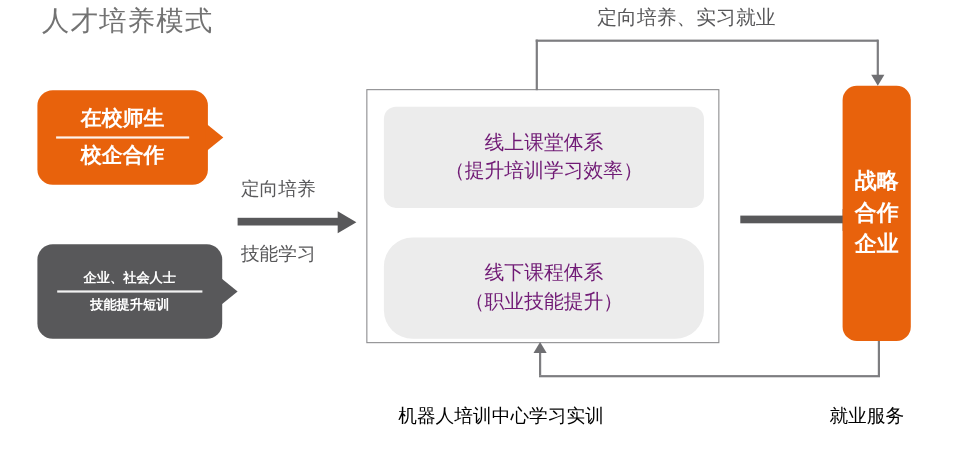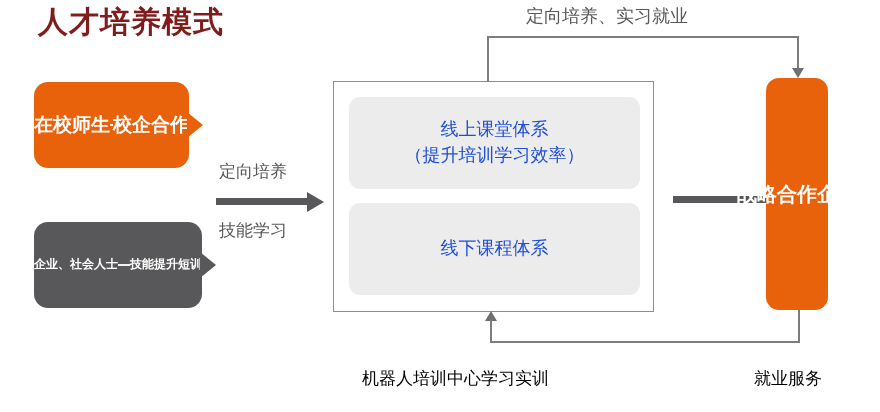--- a/index.html
+++ b/index.html
@@ -16,42 +16,43 @@
     height: 412px;
     background: #ffffff;
     overflow: hidden;
   }
 
   
   .title {
     position: absolute;
     left: 38px;
     top: 2px;
-    font-size: 30px;
-    font-weight: bold;
-    color: #7f1d1d;
+    font-size: 25px;
+    font-weight: normal;
+    color: #737373;
     letter-spacing: 1px;
     white-space: nowrap;
   }
   .subtitle {
     position: absolute;
     left: 60px;
     top: 33px;
     font-size: 12.5px;
     color: #808083;
     letter-spacing: 0.6px;
     white-space: nowrap;
   }
 
   
   .bubble {
     position: absolute;
     border-radius: 14px;
     box-sizing: border-box;
     display: flex;
+    flex-direction: column;
     align-items: center;
     justify-content: center;
   }
   .bubble .line {
     color: #ffffff;
     font-weight: bold;
     white-space: nowrap;
     line-height: 1.12;
   }
   .bubble .divider {
@@ -148,38 +149,39 @@
     width: 291px;
     height: 92px;
     background: #ECECEC;
     border-radius: 11px;
     display: flex;
     flex-direction: column;
     align-items: center;
     justify-content: center;
   }
   #inner-online  { top: 15px; }
-  #inner-offline { top: 121px; }
+  #inner-offline { top: 134px; border-radius: 26px; }
   .inner-box .l {
     font-size: 18px;
-    color: #1d4ed8;
+    color: #701a75;
     white-space: nowrap;
     line-height: 1.42;
   }
 
   
   #enterprise-box {
     position: absolute;
     left: 766px;
     top: 78px;
     width: 62px;
     height: 232px;
     background: #E8620C;
     border-radius: 13px;
     display: flex;
+    flex-direction: column;
     align-items: center;
     justify-content: center;
   }
   #enterprise-box .l {
     font-size: 20px;
     color: #ffffff;
     font-weight: bold;
     line-height: 1.42;
     white-space: nowrap;
   }
@@ -208,21 +210,21 @@
     border-bottom: 10px solid #6f6f72;
   }
 
   .loop-label {
     position: absolute;
     font-size: 18px;
     color: #58585A;
     white-space: nowrap;
     font-weight: 500;
   }
-  #loop-label-top    { left: 526px; top: 4px; font-family: Liberation Mono, monospace; }
+  #loop-label-top    { left: 543px; top: 4px; font-family: Liberation Mono, monospace; }
   #loop-label-bottom { left: 556px; top: 316px; }
 
   
   .caption {
     position: absolute;
     font-size: 17px;
     color: #000000;
     white-space: nowrap;
   }
   #caption-center { left: 362px; top: 367px; }
@@ -256,20 +258,21 @@
   </div>
   <div class="mid-label" id="mid-label-bottom">技能学习</div>
 
   <div id="main-box">
     <div class="inner-box" id="inner-online">
       <div class="l">线上课堂体系</div>
       <div class="l">（提升培训学习效率）</div>
     </div>
     <div class="inner-box" id="inner-offline">
       <div class="l">线下课程体系</div>
+      <div class="l">（职业技能提升）</div>
     </div>
   </div>
 
   <div class="thick-arrow" id="arrow-center-to-right">
     <div class="shaft"></div>
     <div class="head"></div>
   </div>
 
   <div id="enterprise-box">
     <div class="l">战略</div>

